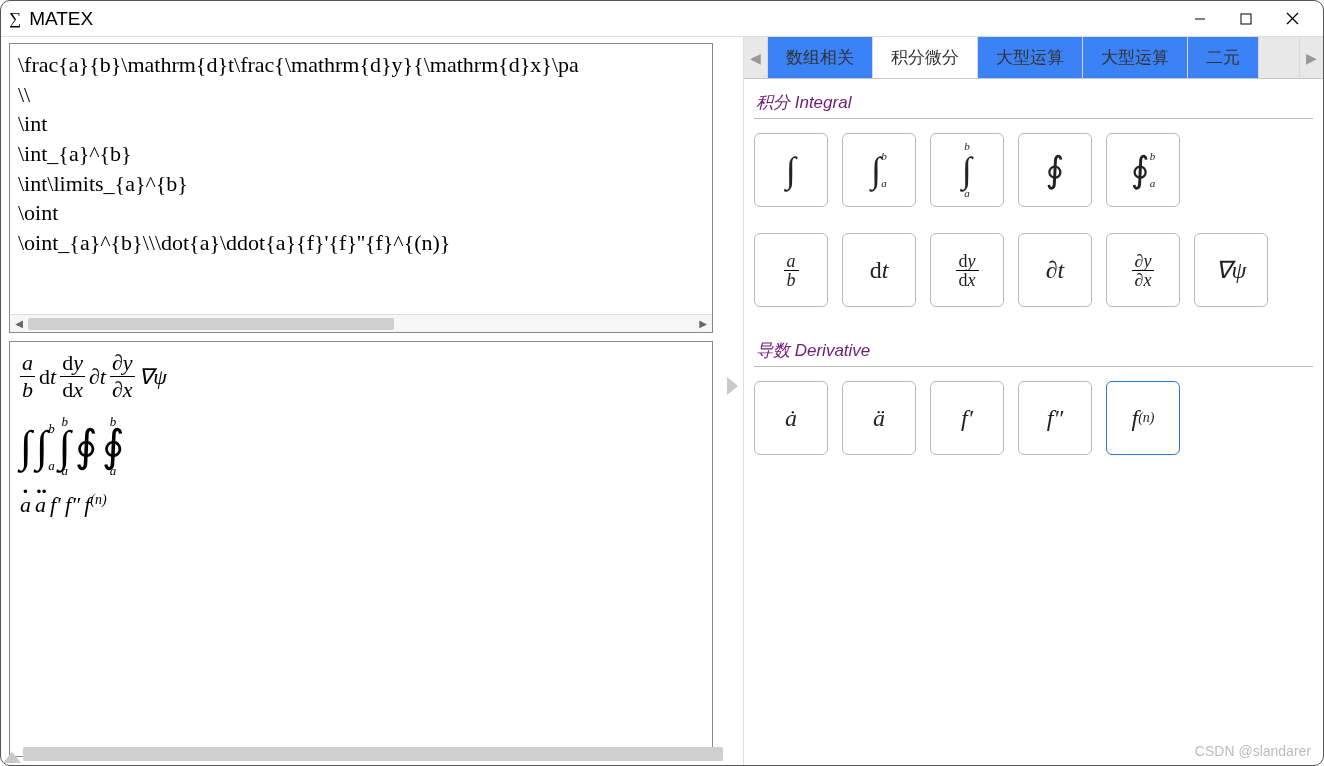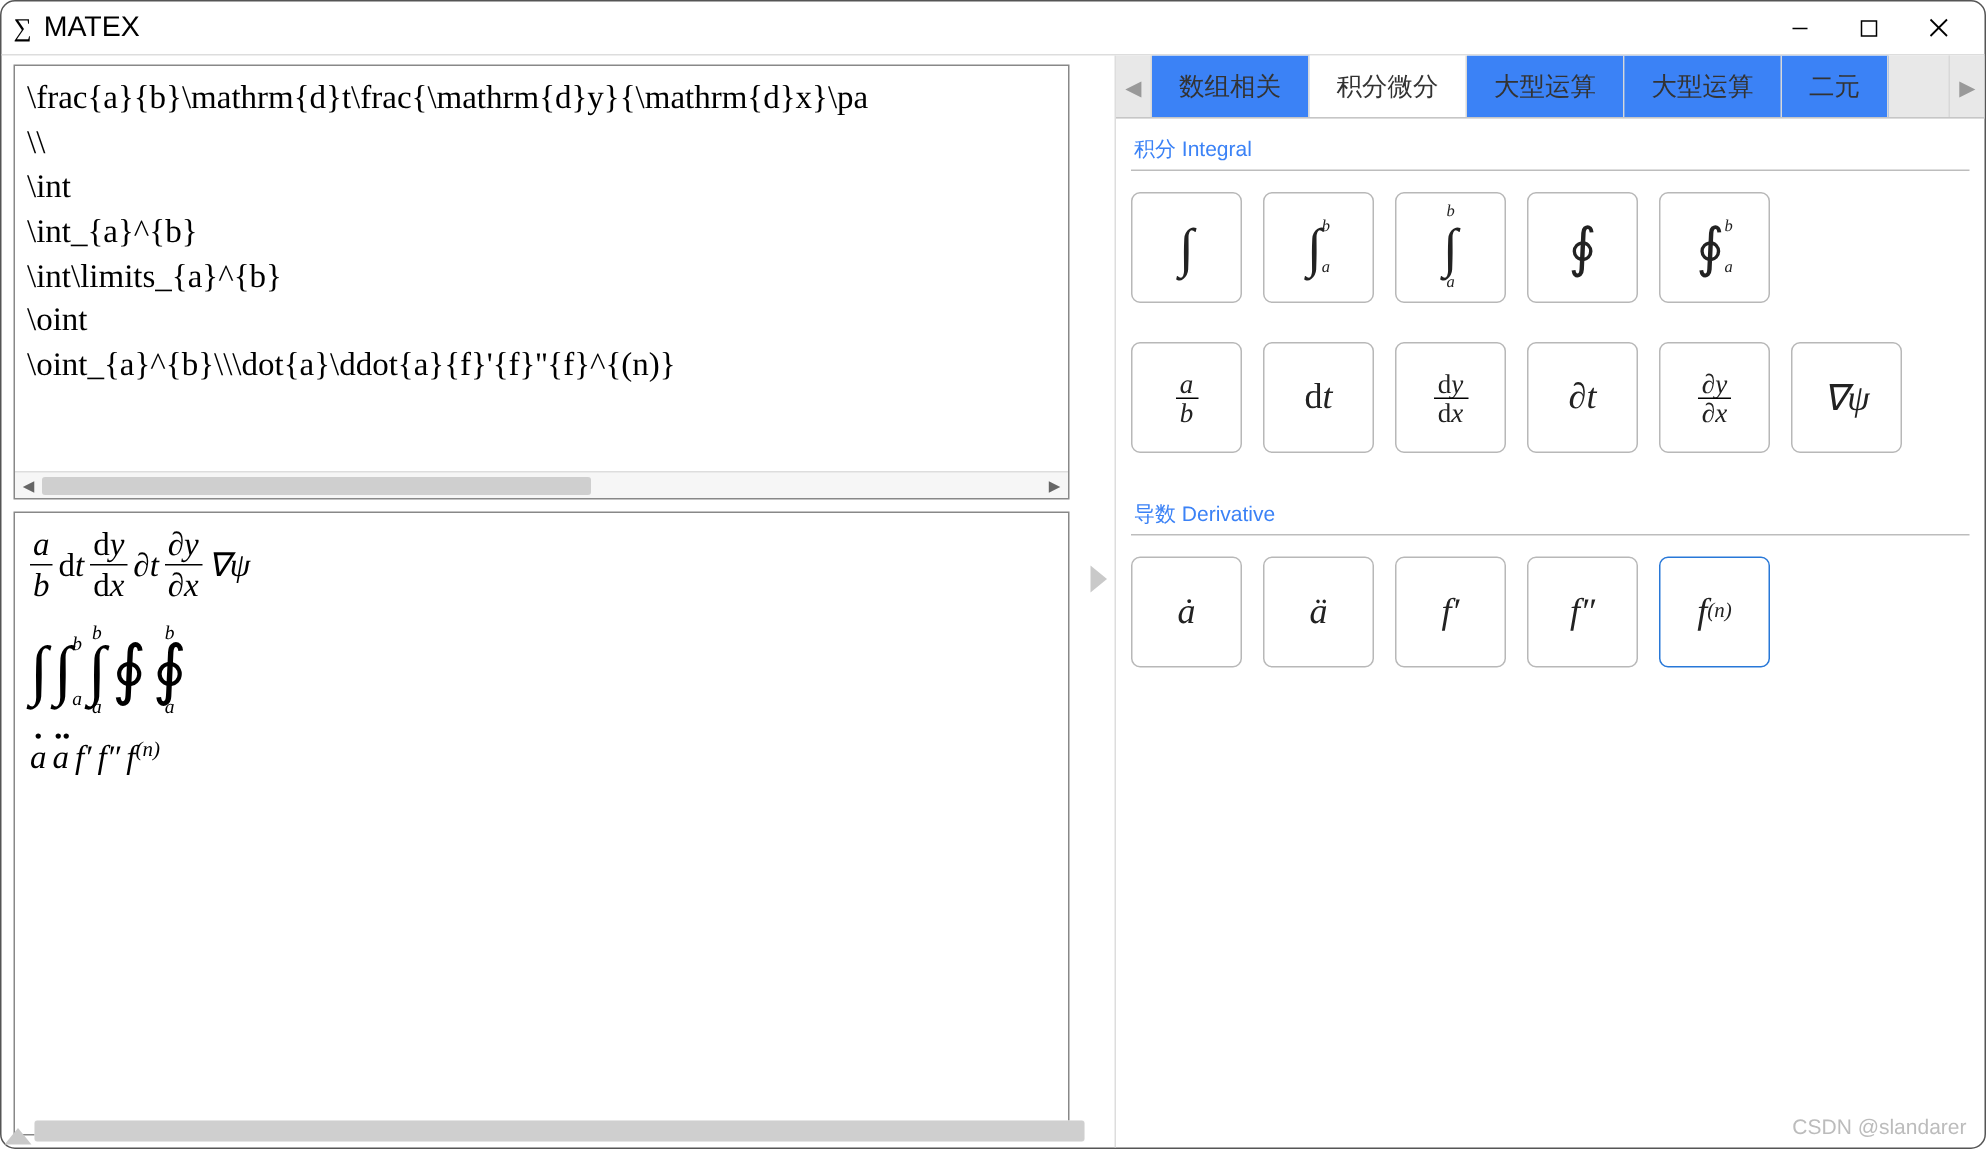--- a/index.html
+++ b/index.html
@@ -219,25 +219,26 @@
   background: #fff;
   border-bottom: 1px solid #fff;
   margin-bottom: -1px;
 }
 .panel-body {
   flex: 1;
   overflow: auto;
   padding: 6px 10px 10px 10px;
 }
 .section-title {
-  font-size: 14px;
-  color: #3b82f6;
+  font-size: 17px;
+  color: #701a75;
   padding: 6px 2px 4px 2px;
   border-bottom: 1px solid #bdbdbd;
   margin-bottom: 14px;
+  font-style: italic;
 }
 .btn-grid {
   display: flex;
   flex-wrap: wrap;
   gap: 14px;
   margin-bottom: 26px;
 }
 .sym-btn {
   width: 74px;
   height: 74px;

